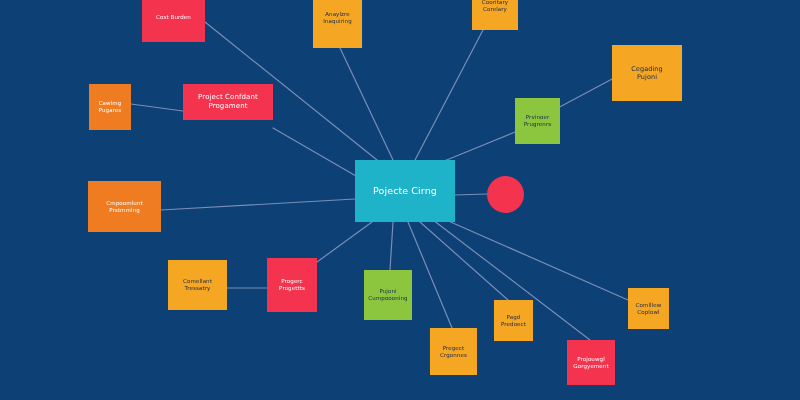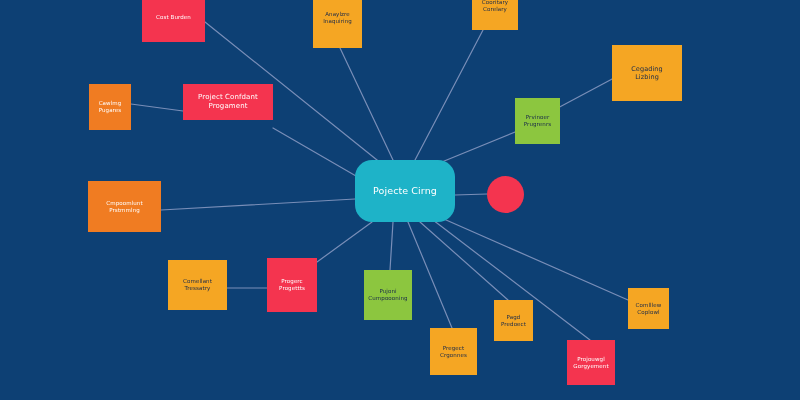--- a/index.html
+++ b/index.html
@@ -38,21 +38,20 @@
   .node .label {
     display: block;
     white-space: pre-line;
     letter-spacing: 0.1px;
   }
   .node.circle {
     border-radius: 50%;
   }
   .node.central {
     font-weight: normal;
-    border-radius: 17px;
   }
 </style>
 </head>
 <body>
 
 <div id="canvas" style="background: rgb(13, 64, 116);">
   <svg id="edges" viewBox="0 0 800 400" preserveAspectRatio="none">
       <line x1="382" y1="164" x2="205" y2="22" stroke="#8c9cc4" stroke-width="1.2" stroke-linecap="round" opacity="0.85"></line>
       <line x1="393" y1="160" x2="340" y2="48" stroke="#8c9cc4" stroke-width="1.2" stroke-linecap="round" opacity="0.85"></line>
       <line x1="415" y1="160" x2="483" y2="30" stroke="#8c9cc4" stroke-width="1.2" stroke-linecap="round" opacity="0.85"></line>
@@ -77,21 +76,21 @@
       <div class="node" style="left: 313px; top: -12px; width: 49px; height: 60px; background: rgb(245, 166, 35); color: rgb(26, 42, 74); font-size: 5.5px;">
         <span class="label">Anaylzre
 Inaquiring</span>
       </div>
       <div class="node" style="left: 472px; top: -18px; width: 46px; height: 48px; background: rgb(245, 166, 35); color: rgb(26, 42, 74); font-size: 5.5px;">
         <span class="label">Cooritary
 Corelary</span>
       </div>
       <div class="node" style="left: 612px; top: 45px; width: 70px; height: 56px; background: rgb(245, 166, 35); color: rgb(26, 42, 74); font-size: 6.5px;">
         <span class="label">Cegading
-Lizbing</span>
+Pujoni</span>
       </div>
       <div class="node" style="left: 515px; top: 98px; width: 45px; height: 46px; background: rgb(140, 198, 63); color: rgb(26, 42, 74); font-size: 5.5px;">
         <span class="label">Prvinoer
 Prugrenrs</span>
       </div>
       <div class="node" style="left: 89px; top: 84px; width: 42px; height: 46px; background: rgb(240, 124, 34); color: rgb(255, 255, 255); font-size: 5.5px;">
         <span class="label">Cawlmg
 Pugares</span>
       </div>
       <div class="node" style="left: 183px; top: 84px; width: 90px; height: 36px; background: rgb(244, 52, 79); color: rgb(255, 255, 255); font-size: 7px;">

